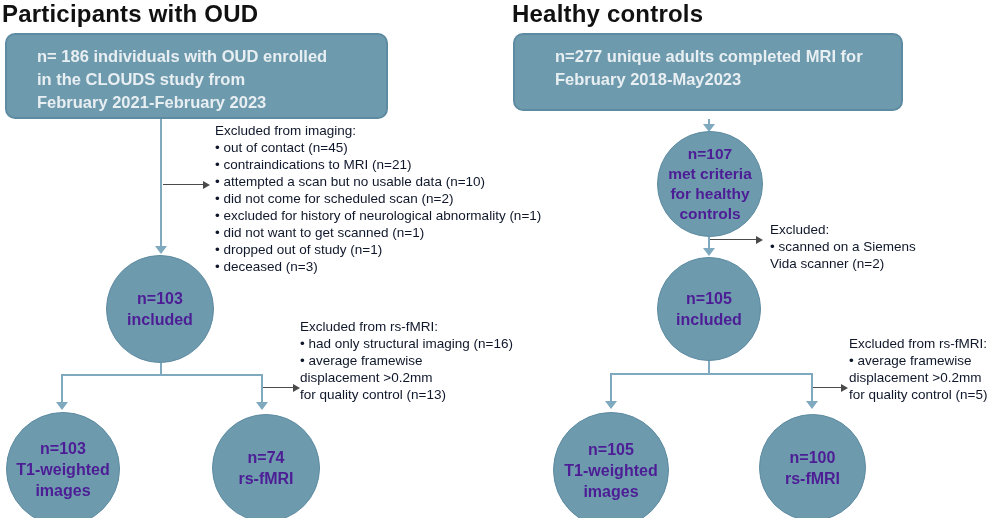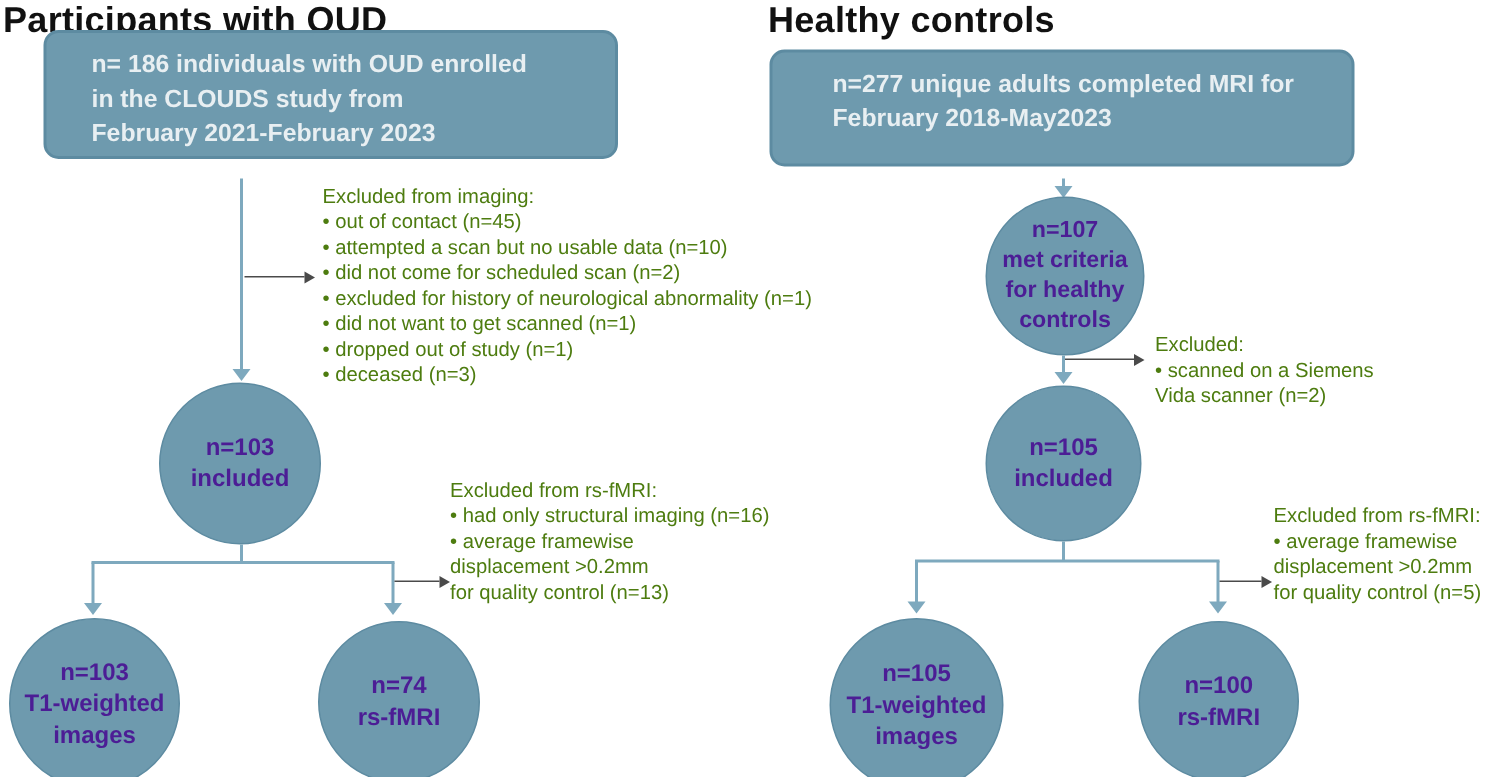--- a/index.html
+++ b/index.html
@@ -17,21 +17,21 @@
     box-sizing:border-box;
   }
   .flowbox .bline{white-space:nowrap;}
   .circle{
     position:absolute;background:#6e9aae;border:1.5px solid #5d8ba1;border-radius:50%;
     color:#4c1d95;font-weight:bold;font-size:16px;line-height:21px;
     display:flex;flex-direction:column;justify-content:center;align-items:center;
     text-align:center;box-sizing:border-box;
   }
   .note{
-    position:absolute;font-size:13.5px;line-height:17px;color:#4d7c0f;white-space:nowrap;
+    position:absolute;font-size:13.5px;line-height:17px;color:#0f172a;white-space:nowrap;
   }
   .vline{position:absolute;width:2px;background:#7ea9be;}
   .hline{position:absolute;height:2px;background:#7ea9be;}
   .ah-down{
     position:absolute;width:0;height:0;
     border-left:6px solid transparent;border-right:6px solid transparent;
     border-top:8px solid #7ea9be;
   }
   .dline{position:absolute;height:1px;background:#4a4a4a;}
   .dh-right{
@@ -40,35 +40,36 @@
     border-left:7px solid #4a4a4a;
   }
 </style>
 </head>
 <body>
 
 <div id="canvas">
 
   <div class="col-title" style="left:2px;top:0px;">Participants with OUD</div>
 
-  <div class="flowbox" style="left:5px;top:20px;width:383px;height:86px;padding:10px 8px 0 30px;margin-left:24px;">
+  <div class="flowbox" style="left:5px;top:33px;width:383px;height:86px;padding:10px 8px 0 30px;">
     <div class="bline">n= 186 individuals with OUD enrolled</div>
     <div class="bline">in the CLOUDS study from</div>
     <div class="bline">February 2021-February 2023</div>
   </div>
 
   <div class="vline" style="left:160px;top:119px;height:128px;"></div>
   <div class="ah-down" style="left:155px;top:246px;"></div>
 
   <div class="dline" style="left:163px;top:184px;width:40px;"></div>
   <div class="dh-right" style="left:203px;top:181px;"></div>
 
   <div class="note" style="left:215px;top:122px;">
     <div>Excluded from imaging:</div>
     <div>• out of contact (n=45)</div>
+    <div>• contraindications to MRI (n=21)</div>
     <div>• attempted a scan but no usable data (n=10)</div>
     <div>• did not come for scheduled scan (n=2)</div>
     <div>• excluded for history of neurological abnormality (n=1)</div>
     <div>• did not want to get scanned (n=1)</div>
     <div>• dropped out of study (n=1)</div>
     <div>• deceased (n=3)</div>
   </div>
 
   <div class="circle" style="left:106px;top:255px;width:108px;height:108px;">
     <span>n=103</span>

